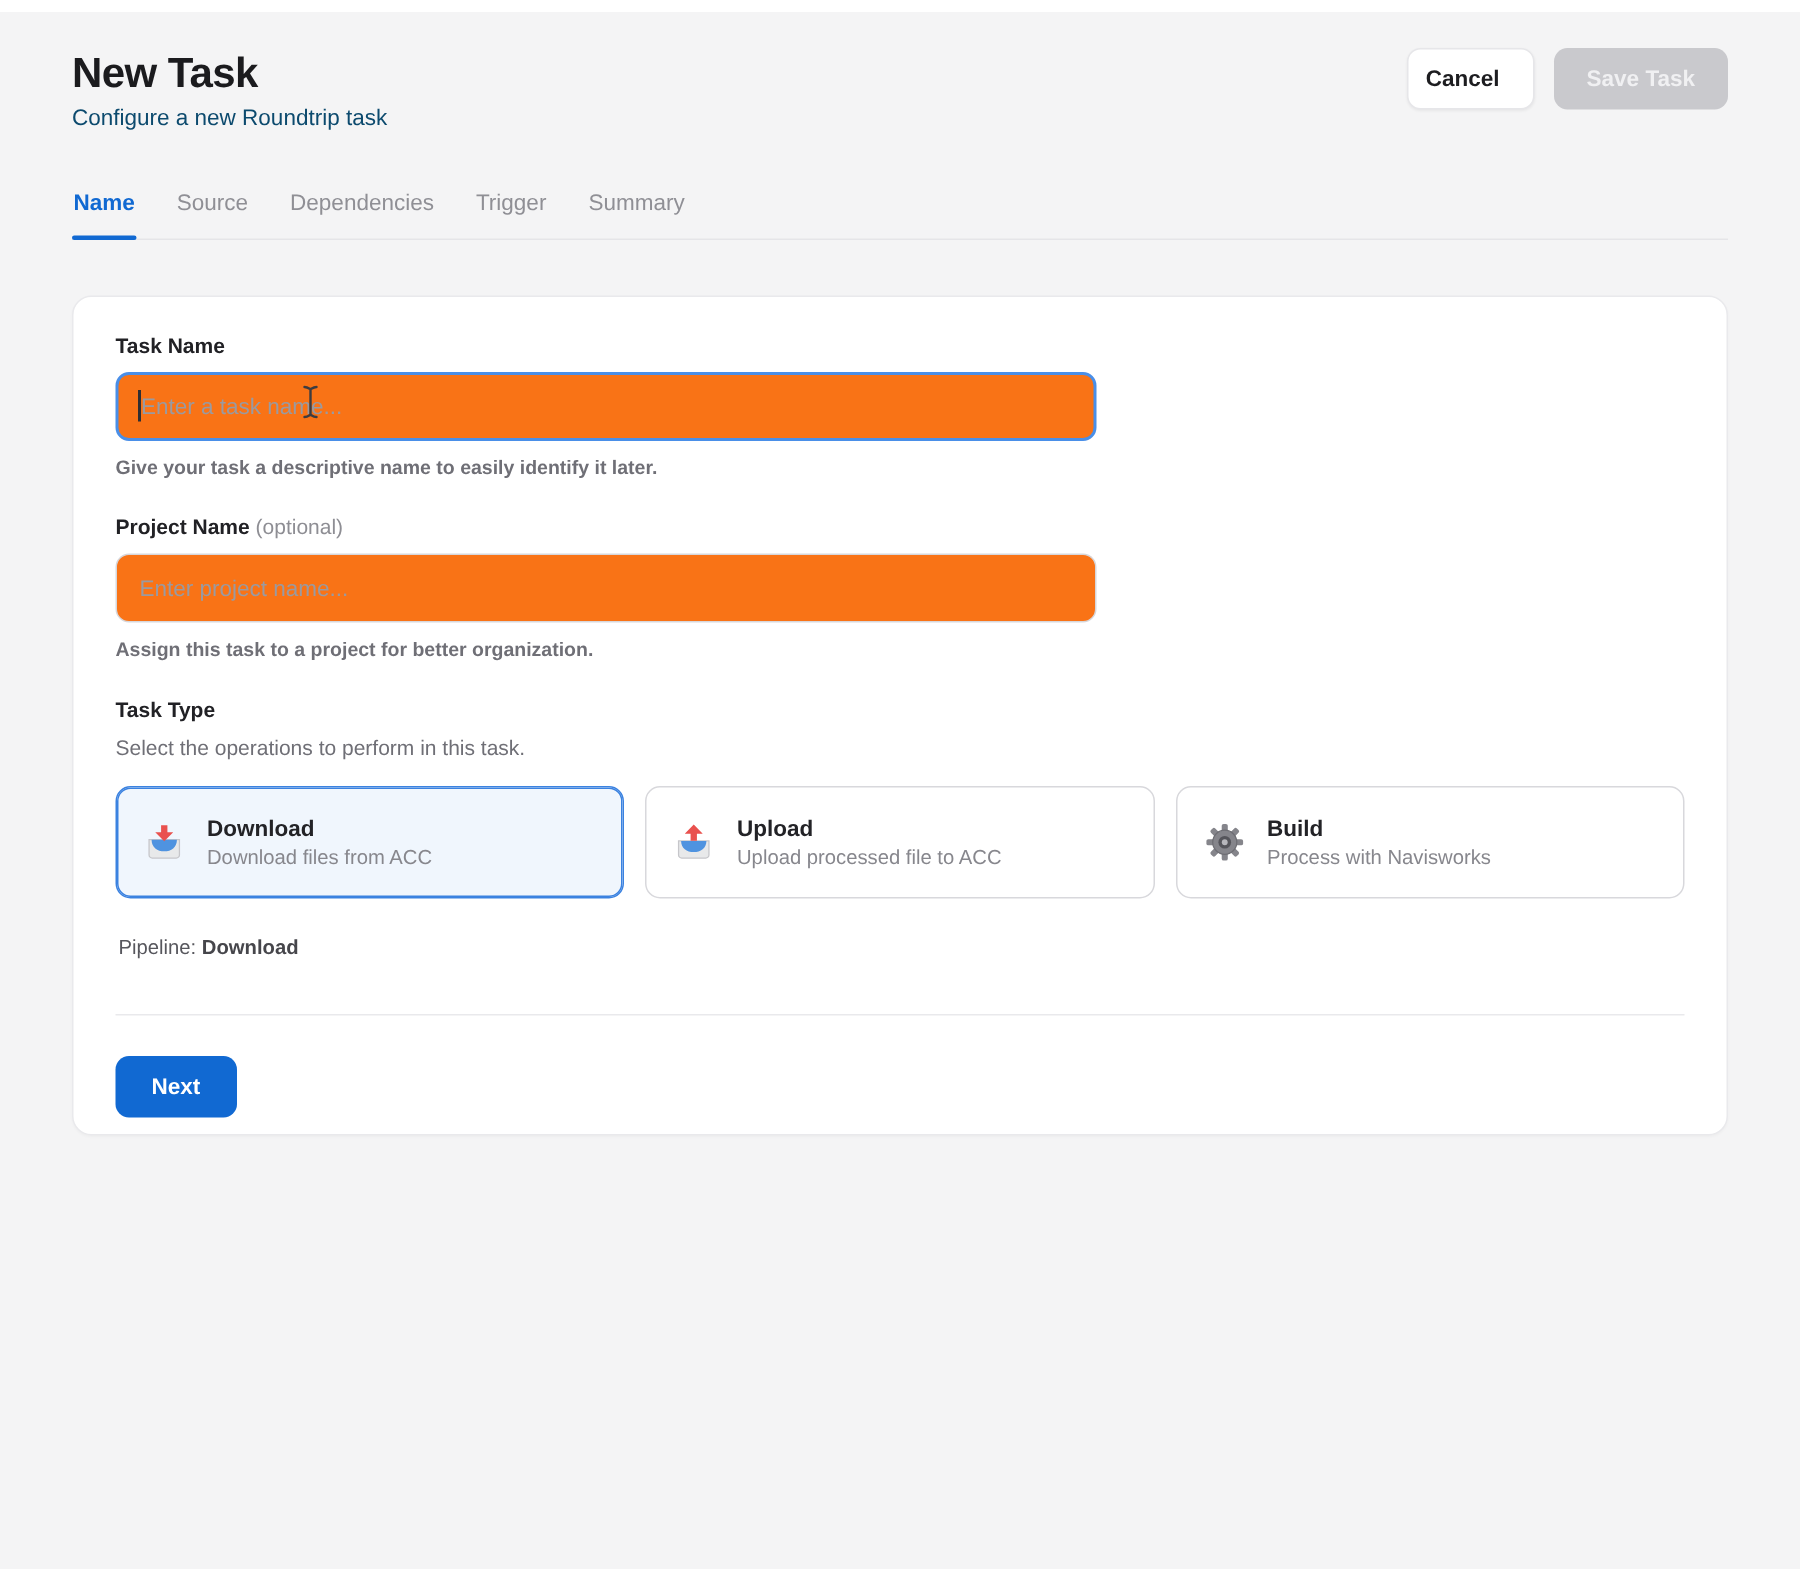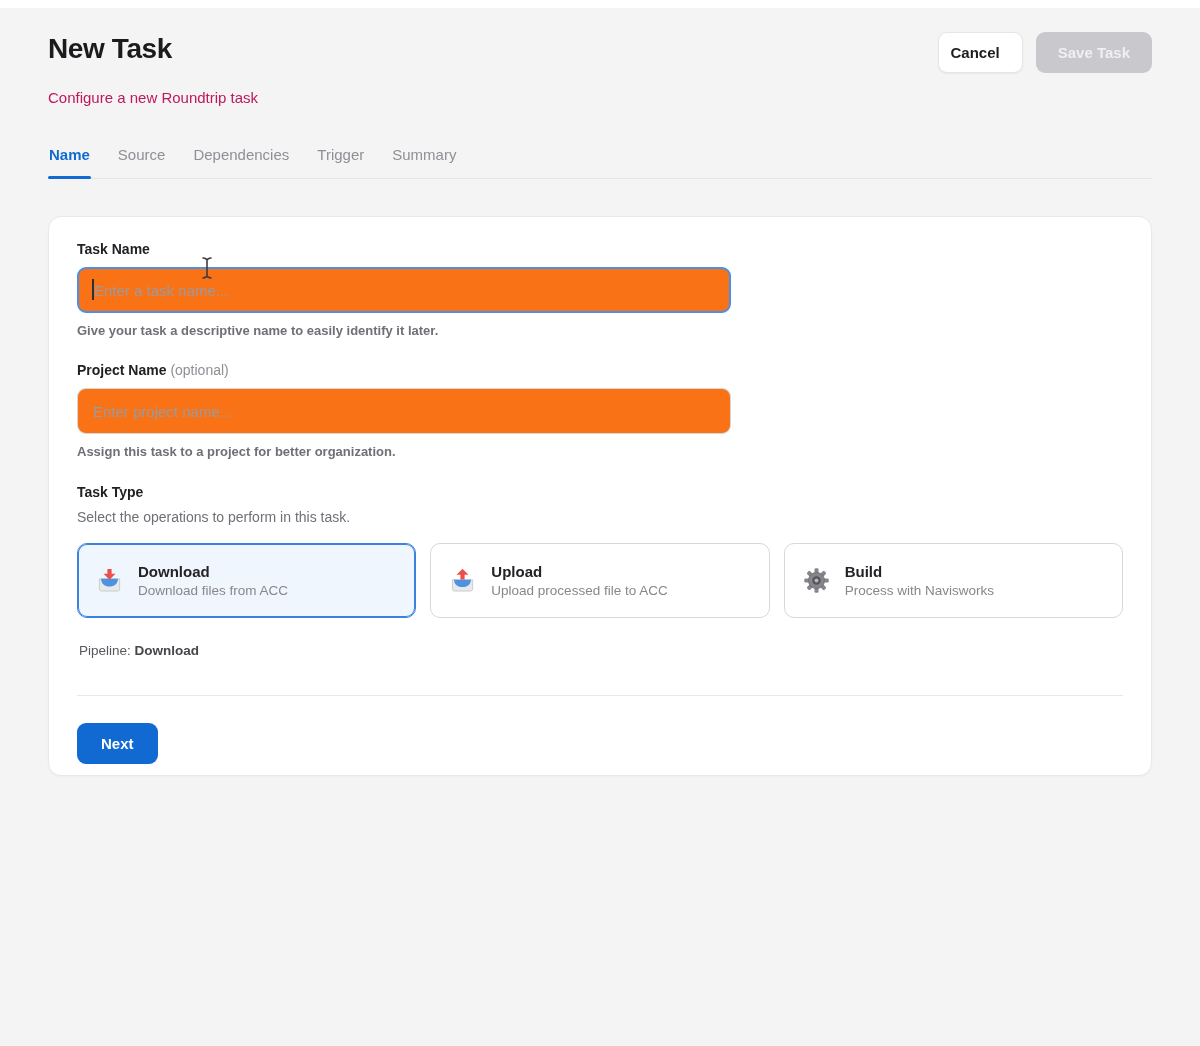--- a/index.html
+++ b/index.html
@@ -19,21 +19,21 @@
     position:absolute; top:0; left:0; right:0; height:8px; background:#ffffff;
   }
   .content { position:relative; padding: 30px 48px 0; }
 
   
   .header-row { display:flex; justify-content:space-between; align-items:flex-start; }
   .page-title {
     font-size: 28px; font-weight: 700; color:#1b1b1e;
     letter-spacing: -0.4px; line-height: 1.15; margin: 3px 0 0;
   }
-  .page-subtitle { font-size: 15px; color:#be185d; margin-top: 24px; }
+  .page-subtitle { font-size: 15px; color:#0c4a6e; margin-top: 5px; }
   .header-actions { display:flex; gap:13px; margin-top: 2px; }
   .btn {
     font-family: "Liberation Sans", sans-serif;
     font-size: 15px; font-weight: 700; height: 41px; border-radius: 9px;
     padding: 0 22px; cursor: pointer; line-height: 39px;
   }
   .btn-cancel {
     background:#ffffff; color:#1d1d20; border:1px solid #e6e6e9;
     box-shadow: 0 1px 2px rgba(0,0,0,0.06);
     padding-left: 12px;

